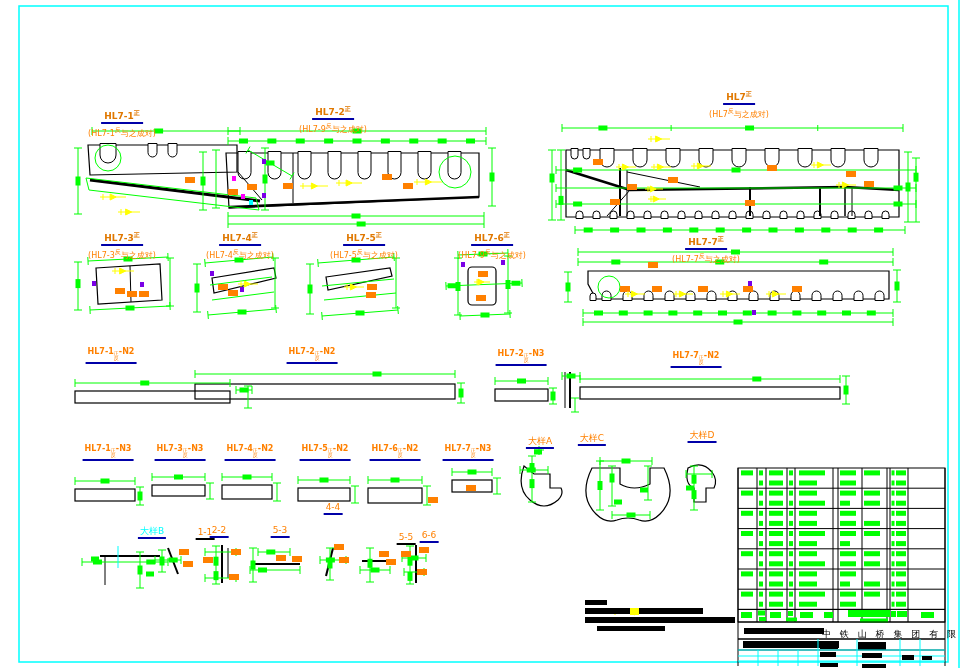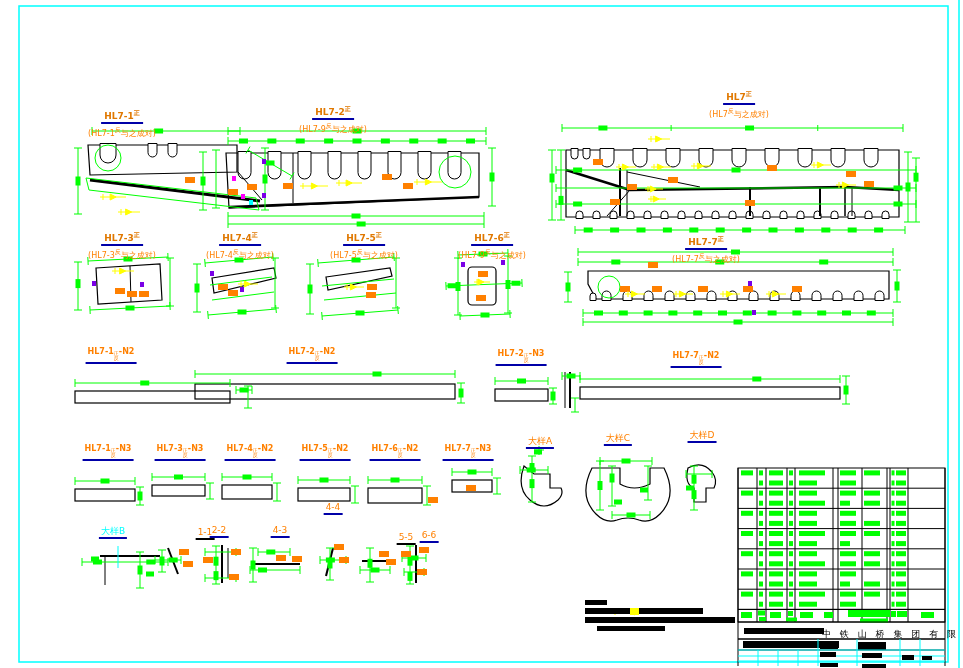--- a/index.html
+++ b/index.html
@@ -11,21 +11,21 @@
           border-bottom:2px solid #0000a8;padding:0 3px 1px;line-height:10px;white-space:nowrap;}
   .vnote{color:#ff8000;font-size:8px;line-height:11px;white-space:nowrap;}
   .sup{font-size:6px;vertical-align:super;}
   .plabel{position:absolute;transform:translateX(-50%);color:#ff8000;font-size:8px;font-weight:bold;
           border-bottom:2px solid #0000a8;padding:0 2px 1px;white-space:nowrap;line-height:9px;z-index:5;}
   .stk{display:inline-flex;flex-direction:column;font-size:5px;line-height:5px;
        vertical-align:-1px;font-weight:normal;}
   .slabel{position:absolute;transform:translateX(-50%);color:#ff8000;font-weight:normal;font-size:9px;
           border-bottom:2px solid #0000a8;padding:0 2px 1px;line-height:10px;white-space:nowrap;z-index:5;}
   .u-black{border-bottom-color:#000000;margin-left:36px;}
-  .cyanl{color:#00ffff;}
+  .cyanl{color:#00ffff;margin-left:39px;}
   .company{position:absolute;color:#000;font-size:9px;letter-spacing:3px;white-space:nowrap;z-index:6;}
 </style>
 </head>
 <body>
 
 <svg id="cad" width="963" height="668">
     <rect x="19" y="6" width="929" height="656" fill="none" stroke="#00ffff" stroke-width="1.5"></rect>
     <line x1="959" y1="0" x2="959" y2="668" stroke="#00ffff" stroke-width="1.5"></line>
     <path d="M88 145 H237 V172 L90 175 Z" stroke="#000000" fill="none" stroke-width="1.2"></path>
     <path d="M226 153 H479 V197 L229 208 Z" stroke="#000000" fill="none" stroke-width="1.2"></path>
@@ -917,24 +917,24 @@
 <div class="plabel" style="left:395px;top:444px"><span>HL7-6</span><span class="stk">
       <span>正</span>
       <span>反</span>
     </span><span>-N2</span></div>
 <div class="plabel" style="left:468px;top:444px"><span>HL7-7</span><span class="stk">
       <span>正</span>
       <span>反</span>
     </span><span>-N3</span></div>
 
 <div class="slabel" style="left:540px;top:436px">大样A</div>
-<div class="slabel" style="left:618px;top:433px">大样C</div>
+<div class="slabel" style="left:592px;top:433px">大样C</div>
 <div class="slabel" style="left:702px;top:430px">大样D</div>
 <div class="slabel cyanl" style="left:113px;top:526px">大样B</div>
 
 <div class="slabel u-black" style="left:169px;top:527px">1-1</div>
 <div class="slabel" style="left:219px;top:525px">2-2</div>
-<div class="slabel" style="left:280px;top:525px">4-3</div>
+<div class="slabel" style="left:280px;top:525px">5-3</div>
 <div class="slabel" style="left:333px;top:502px">4-4</div>
 <div class="slabel u-black" style="left:370px;top:532px">5-5</div>
 <div class="slabel" style="left:429px;top:530px">6-6</div>
 
 <div class="company" style="left:822px;top:628px">中 铁 山 桥 集 团 有 限 公 司</div>
 
 </body></html>

